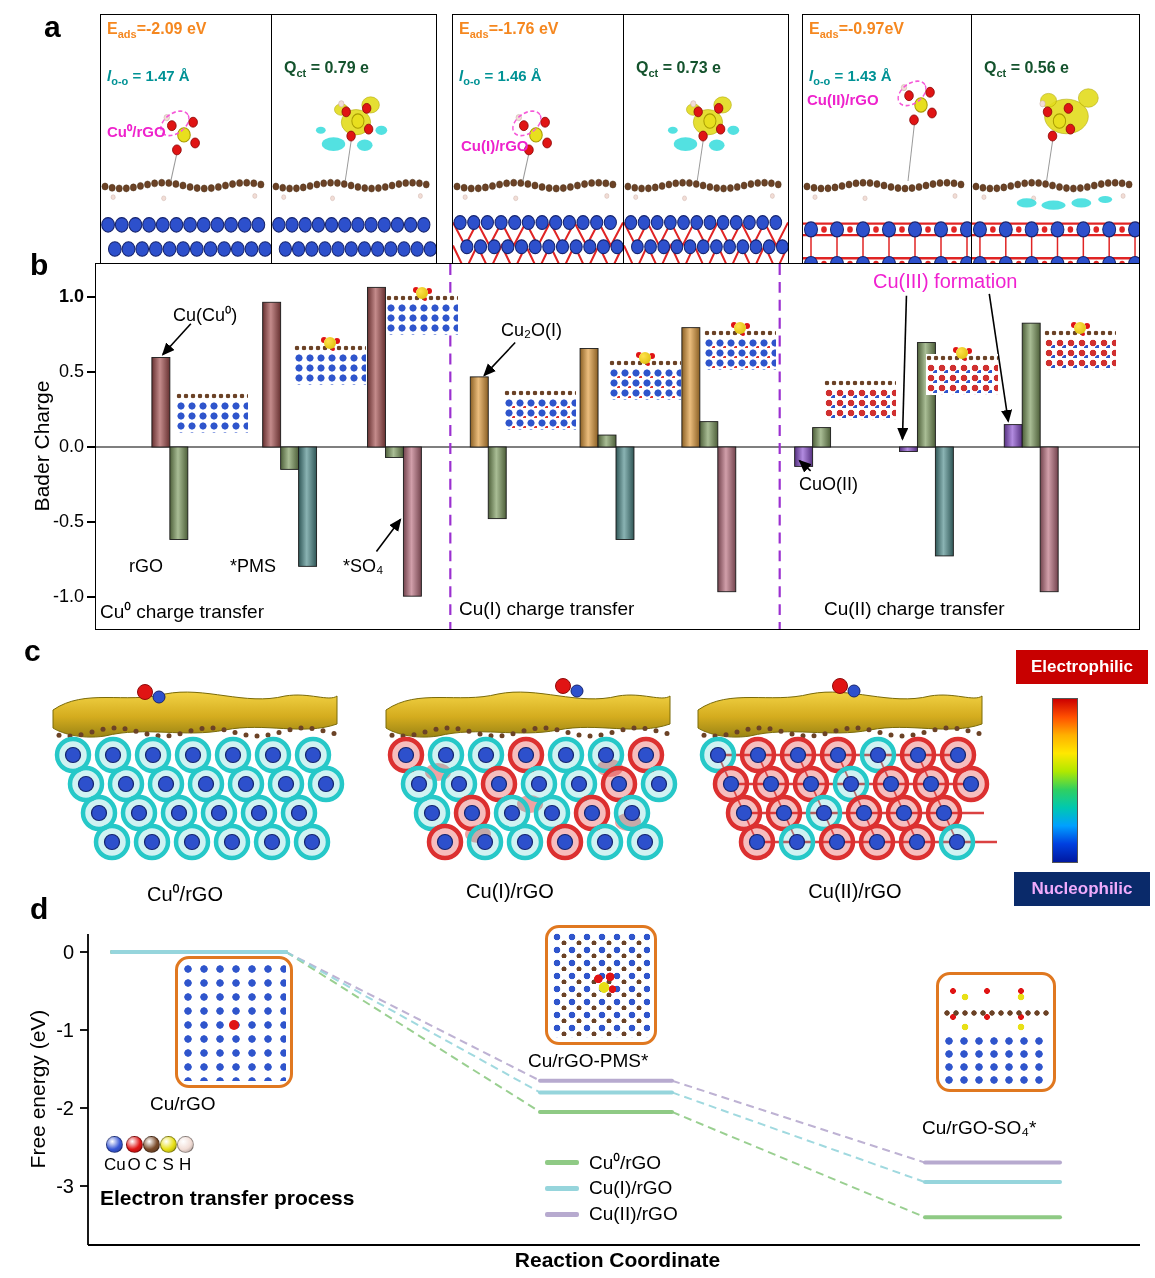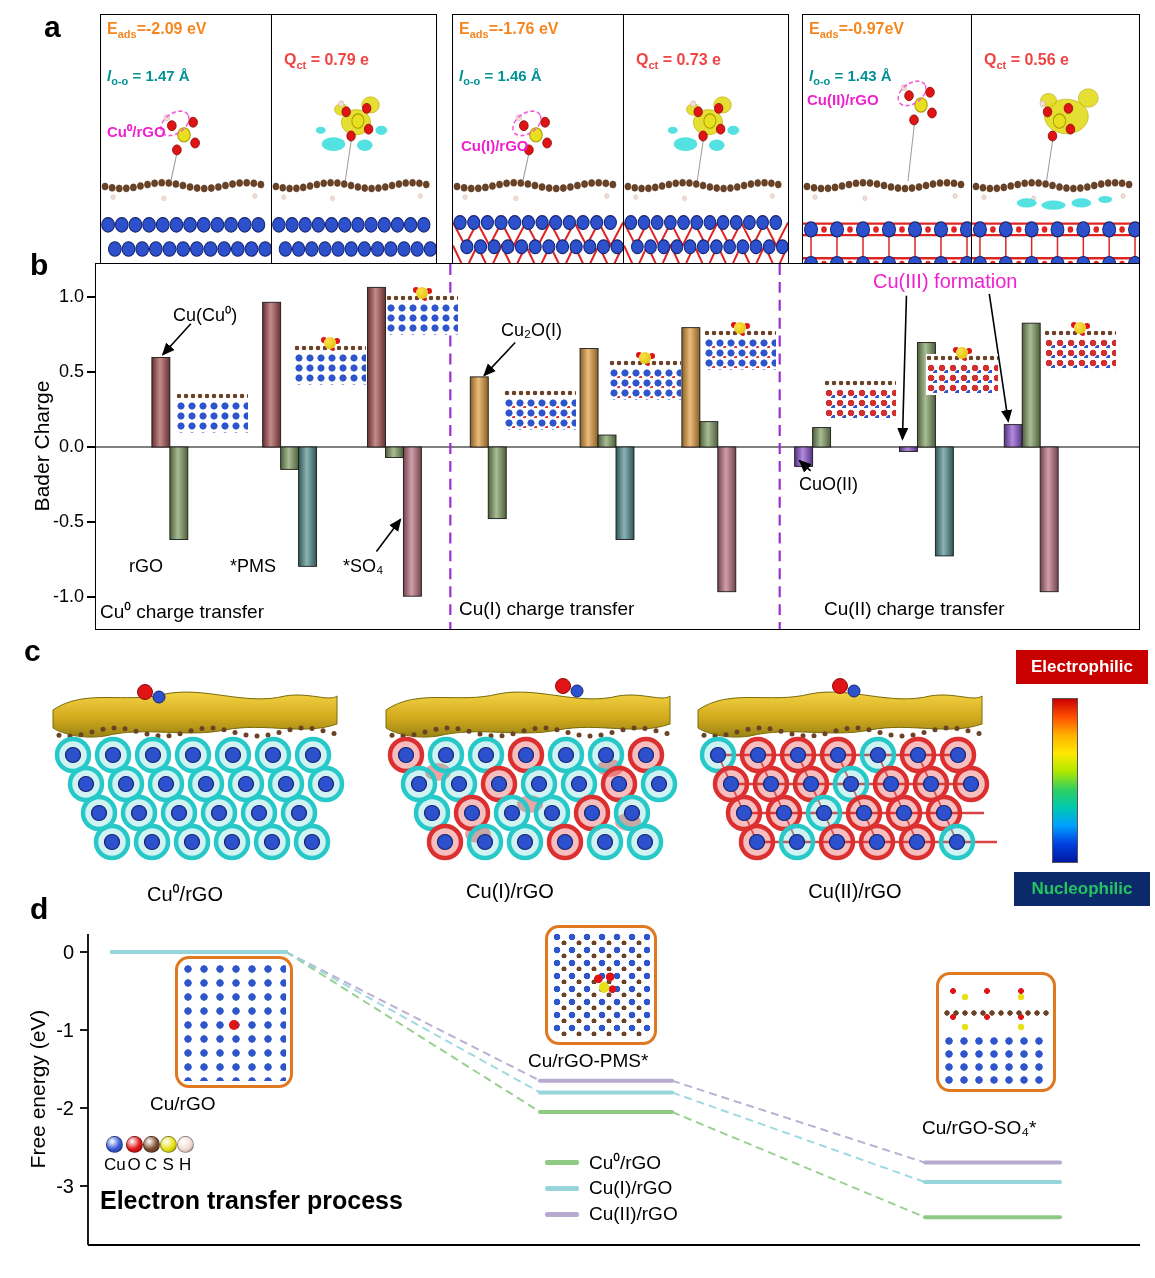--- a/index.html
+++ b/index.html
@@ -11,41 +11,41 @@
   .abs{position:absolute}
   .plabel{position:absolute;font-size:30px;font-weight:bold}
   
   .abox{position:absolute;top:14px;height:266px;border:1.5px solid #000;background:#fff;overflow:hidden}
   .abox svg{position:absolute;inset:0;width:100%;height:100%}
   .a-txt{position:absolute;font-size:15px;font-weight:bold;white-space:nowrap}
   .a-eads{color:#f5871f;left:6px;top:5px;font-size:16px}
   .a-loo{color:#009295;left:6px;top:52px}
   .a-loo .sym{font-style:italic}
   .a-cat{color:#ee22cc}
-  .a-qct{color:#ef4444;left:12px;top:36px;font-size:16px}
+  .a-qct{color:#14532d;left:12px;top:44px;font-size:16px}
   
   #b-plot{position:absolute;left:95px;top:263px;width:1045px;height:367px;border:1.5px solid #000;background:#fff}
   #b-plot > svg{position:absolute;inset:0;width:100%;height:100%}
   .b-ytick{position:absolute;left:40px;width:44px;text-align:right;font-size:18px}
   .b-tickmark{position:absolute;left:87px;width:8px;height:2px;background:#000}
   .b-sec-label{position:absolute;font-size:19px;white-space:nowrap}
   .b-ann{position:absolute;font-size:18px;white-space:nowrap}
   .b-ann.magenta{color:#f020d0;font-size:20px}
   .ylab{position:absolute;font-size:21px;text-align:center;transform:rotate(-90deg);white-space:nowrap}
   .mini{position:absolute;width:72px;background:#fff}
   .mini .m-sheet{height:9px;background-image:radial-gradient(circle at 3px 4px,#6b4226 2px,transparent 2.6px);background-size:7px 9px}
   .mini .m-slab{height:32px;background-image:radial-gradient(circle at 5px 5px,#2f55cc 3.2px,transparent 3.9px);background-size:11px 10px}
   .mini.t2 .m-slab{background-image:radial-gradient(circle at 5px 5px,#2f55cc 3.2px,transparent 3.9px),radial-gradient(circle at 10px 10px,#e03030 1.8px,transparent 2.3px);background-size:11px 10px,11px 10px}
   .mini.t3 .m-slab{background-image:radial-gradient(circle at 5px 5px,#d03030 3px,transparent 3.6px),radial-gradient(circle at 10px 10px,#2f55cc 2.6px,transparent 3.2px);background-size:11px 10px,11px 10px}
   .mini .m-mol{position:absolute;top:-7px;left:30px;width:12px;height:12px;border-radius:50%;background:radial-gradient(circle at 35% 35%,#ffe24a,#d8b800);box-shadow:-6px -3px 0 -3px #e01414,7px -2px 0 -3px #e01414,3px 6px 0 -4px #e01414}
   
   .c-svg{position:absolute;width:300px;height:225px}
   .c-label{position:absolute;width:140px;text-align:center;font-size:20px}
   #cbar-top{position:absolute;left:1016px;top:650px;width:132px;height:34px;background:#c80000;color:#fff;font-size:17px;font-weight:bold;display:flex;align-items:center;justify-content:center}
-  #cbar-bottom{position:absolute;left:1014px;top:872px;width:136px;height:34px;background:#0a2a6a;color:#22c55e;font-size:17px;font-weight:bold;display:flex;align-items:center;justify-content:center}
+  #cbar-bottom{position:absolute;left:1014px;top:872px;width:136px;height:34px;background:#0a2a6a;color:#f0abfc;font-size:17px;font-weight:bold;display:flex;align-items:center;justify-content:center}
   #cbar{position:absolute;left:1052px;top:698px;width:26px;height:165px;border:1px solid #555;background:linear-gradient(to bottom,#cc0000,#ff5000,#ffb000,#ffe800,#b0e800,#30d060,#00c8b0,#00a0ff,#0040e0,#0018a0)}
   
   #d-svg{position:absolute;left:0;top:918px;width:1155px;height:360px}
   .d-step{text-align:left;font-size:19px;white-space:nowrap}
   .d-leg-row{display:flex;align-items:center;gap:10px;height:26px;font-size:19px}
   .d-swatch{width:34px;height:5px;border-radius:2px;display:inline-block}
   #d-atoms{display:flex;}
   .atom{display:flex;flex-direction:column;align-items:center;gap:2px;font-size:17px}
   .atom-ball{width:17px;height:17px;border-radius:50%;border:1px solid rgba(0,0,0,.35)}
   .d-inset{position:absolute;border:3px solid #e07820;border-radius:14px;background:#fff;overflow:hidden}
@@ -1021,20 +1021,21 @@
       <line x1="540" y1="193.89999999999998" x2="672" y2="193.89999999999998" stroke="#8fca85" stroke-width="4" stroke-linecap="round"></line>
       <line x1="672" y1="193.89999999999998" x2="925" y2="299.2" stroke="#8fca85" stroke-width="2" stroke-dasharray="8 5" opacity="0.9"></line>
       <line x1="925" y1="299.2" x2="1060" y2="299.2" stroke="#8fca85" stroke-width="4" stroke-linecap="round"></line>
       <line x1="112" y1="34" x2="286" y2="34" stroke="#96d5dc" stroke-width="4" stroke-linecap="round"></line>
       <line x1="286" y1="34" x2="540" y2="174.4" stroke="#96d5dc" stroke-width="2" stroke-dasharray="8 5" opacity="0.9"></line>
       <line x1="540" y1="174.4" x2="672" y2="174.4" stroke="#96d5dc" stroke-width="4" stroke-linecap="round"></line>
       <line x1="672" y1="174.4" x2="925" y2="264.1" stroke="#96d5dc" stroke-width="2" stroke-dasharray="8 5" opacity="0.9"></line>
       <line x1="925" y1="264.1" x2="1060" y2="264.1" stroke="#96d5dc" stroke-width="4" stroke-linecap="round"></line>
     </svg>
   <div class="ylab" style="left:-72px;top:1077px;width:220px">Free energy (eV)</div>
+  <div class="abs" id="d-xlabel" style="left:95px;top:1248px;width:1045px;text-align:center;font-size:21px;font-weight:bold">Reaction Coordinate</div>
 
   <div class="d-inset" style="left:175px;top:956px;width:118px;height:132px">
     <div class="ins-bg blue-dots"></div>
     <div class="ins-reddot"></div>
   </div>
   <div class="d-inset" style="left:545px;top:925px;width:112px;height:120px">
     <div class="ins-bg brown-blue-dots"></div>
     <div class="ins-cluster"></div>
   </div>
   <div class="d-inset" style="left:936px;top:972px;width:120px;height:120px">
@@ -1077,23 +1078,23 @@
     <div class="atom">
         <span class="atom-ball" style="background: radial-gradient(circle at 35% 30%, rgb(255, 255, 255) 0%, rgb(232, 224, 22) 55%, rgb(151, 146, 14) 100%);"></span>
         <span>S</span>
       </div>
     <div class="atom">
         <span class="atom-ball" style="background: radial-gradient(circle at 35% 30%, rgb(255, 255, 255) 0%, rgb(242, 221, 214) 55%, rgb(157, 144, 139) 100%);"></span>
         <span>H</span>
       </div>
   </div>
 
-  <div class="abs" style="left:100px;top:1186px;font-size:25px;font-weight:bold">Electron transfer process</div>
-
-<div class="b-ytick" style="top: 286px;">1.0</div>
+  <div class="abs" style="left:100px;top:1186px;font-size:21px;font-weight:bold">Electron transfer process</div>
+
+<div class="b-ytick" style="top: 286px; font-weight: bold;">1.0</div>
     <div class="b-tickmark" style="top: 296px;"></div>
     <div class="b-ytick" style="top: 361px;">0.5</div>
     <div class="b-tickmark" style="top: 371px;"></div>
     <div class="b-ytick" style="top: 436px;">0.0</div>
     <div class="b-tickmark" style="top: 446px;"></div>
     <div class="b-ytick" style="top: 511px;">-0.5</div>
     <div class="b-tickmark" style="top: 521px;"></div>
     <div class="b-ytick" style="top: 586px;">-1.0</div>
     <div class="b-tickmark" style="top: 596px;"></div>
   </div>

